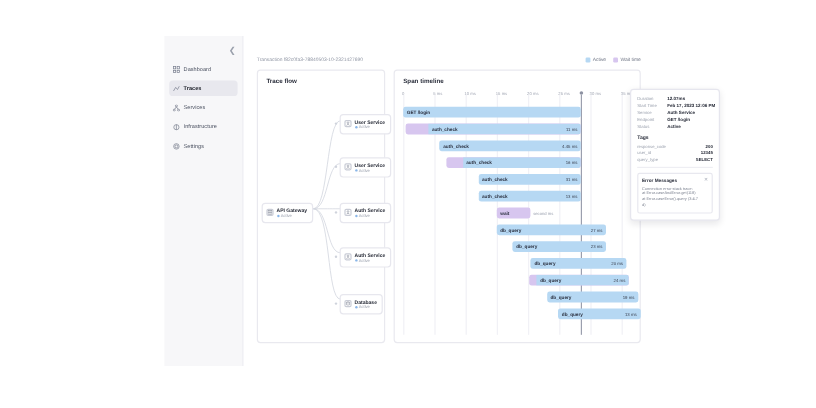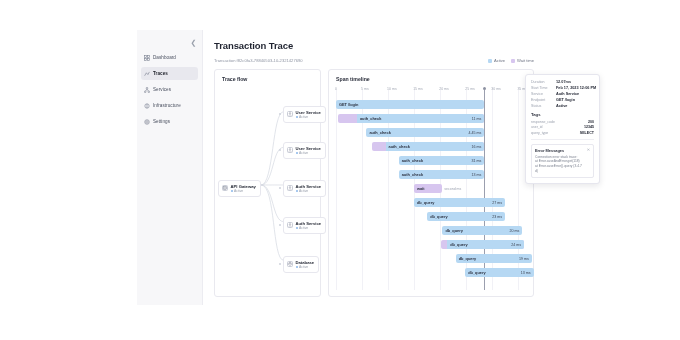--- a/index.html
+++ b/index.html
@@ -321,21 +321,20 @@
           <svg viewBox="0 0 10 10" fill="none" stroke="currentColor" stroke-width="1">
               <circle cx="5" cy="5" r="2"></circle>
               <circle cx="5" cy="5" r="3.8"></circle>
             </svg>
         </span>
         <span class="nav-label">Settings</span>
       </div>
     </div>
 
     <div class="main">
-      <div class="page-title">Transaction Trace</div>
 
       <div class="subbar">
         <div class="trace-id">Transaction f82c0fa3-78840503-10-2321427690</div>
         <div class="legend">
           <div class="legend-item">
             <span class="legend-sw" id="lg0" style="background: rgb(182, 216, 243);"></span>
             <span class="legend-tx">Active</span>
           </div>
           <div class="legend-item">
             <span class="legend-sw" id="lg1" style="background: rgb(215, 198, 239);"></span>

